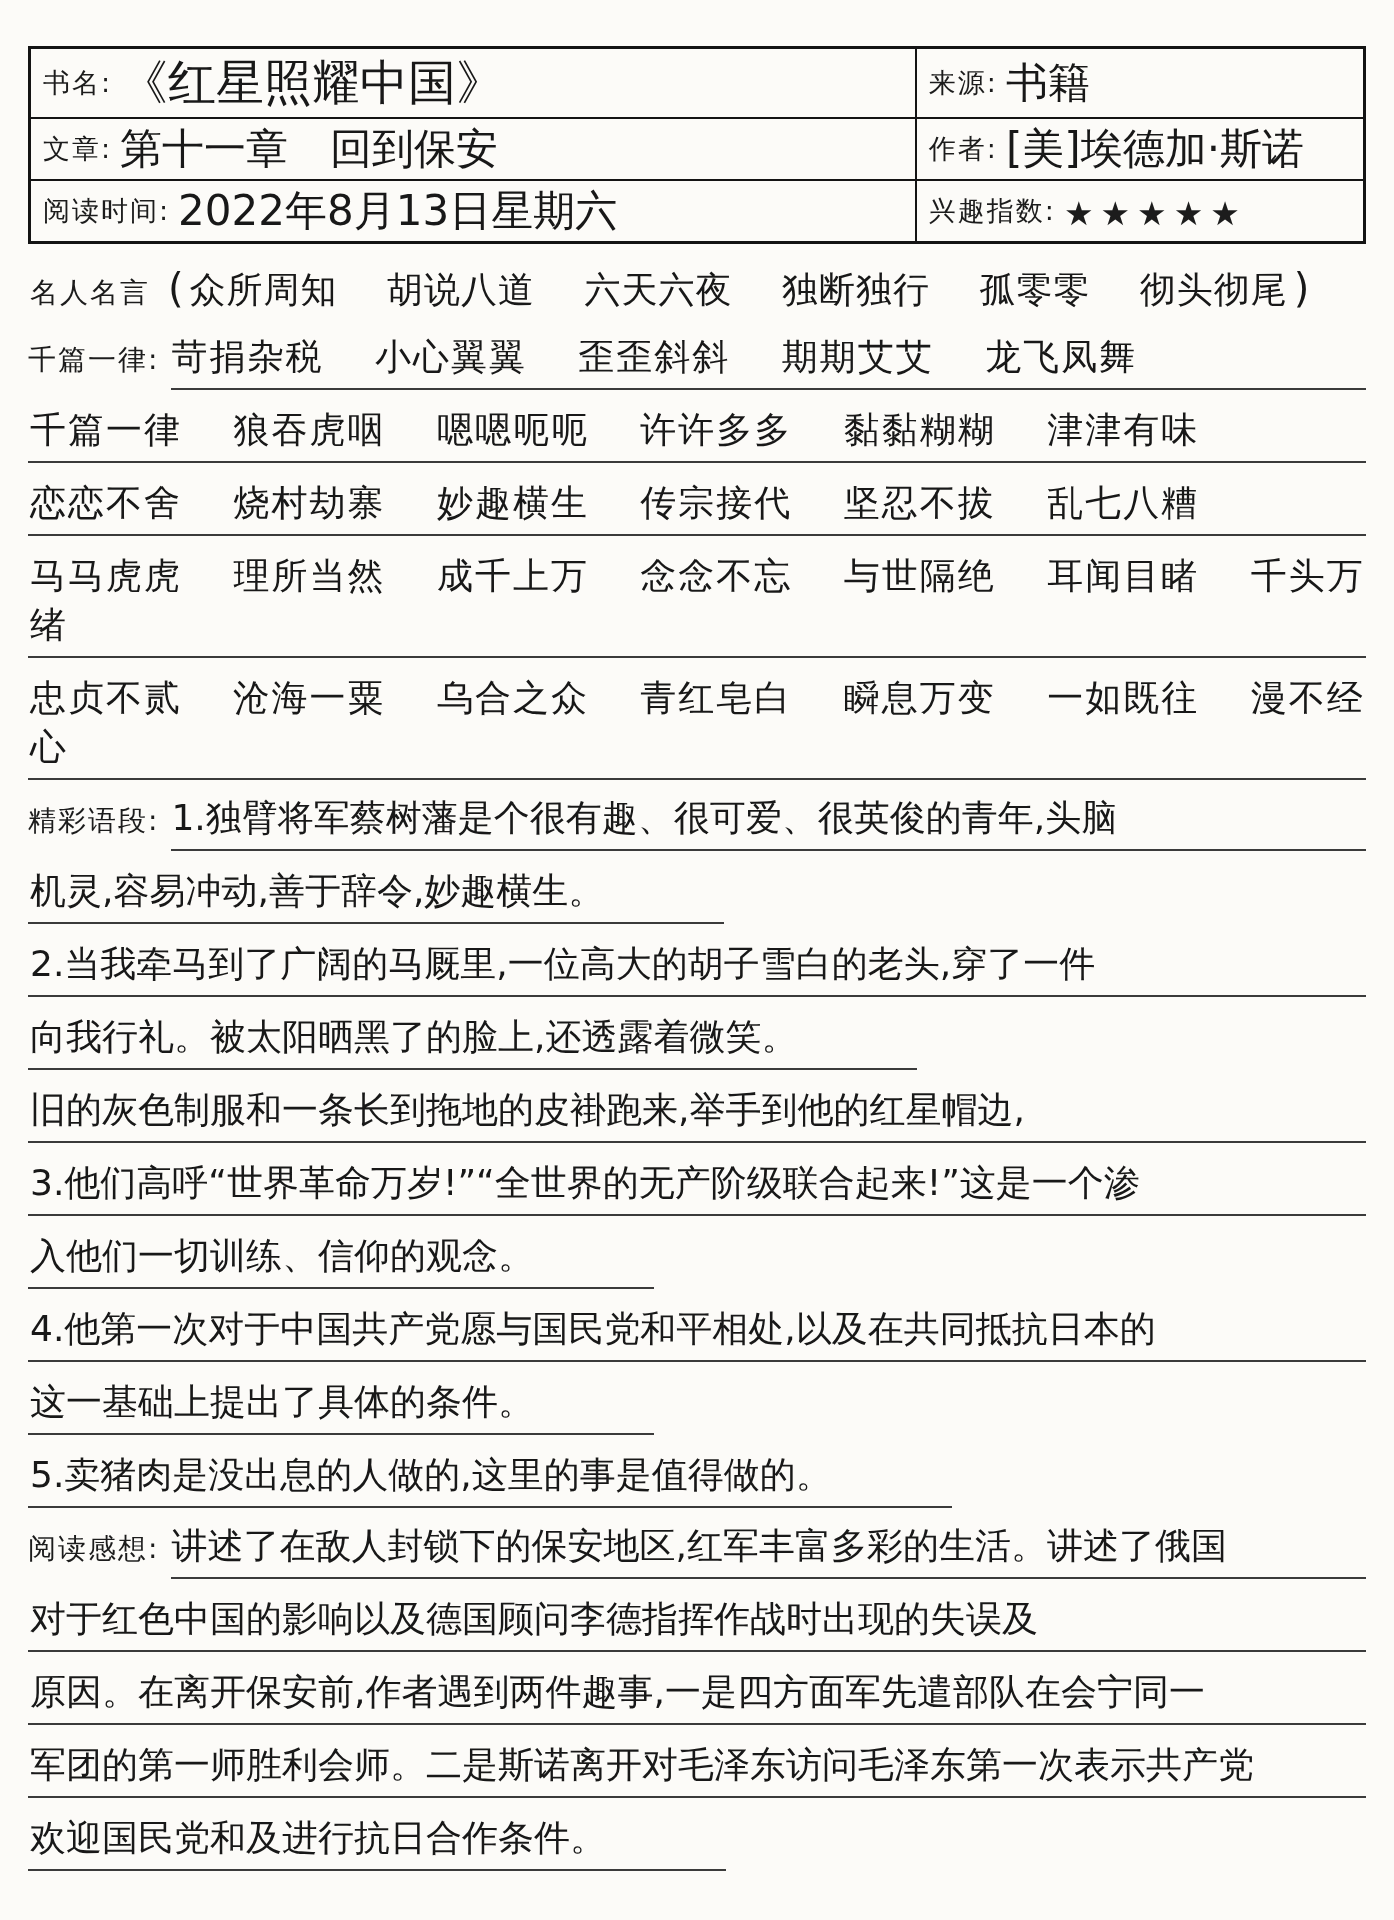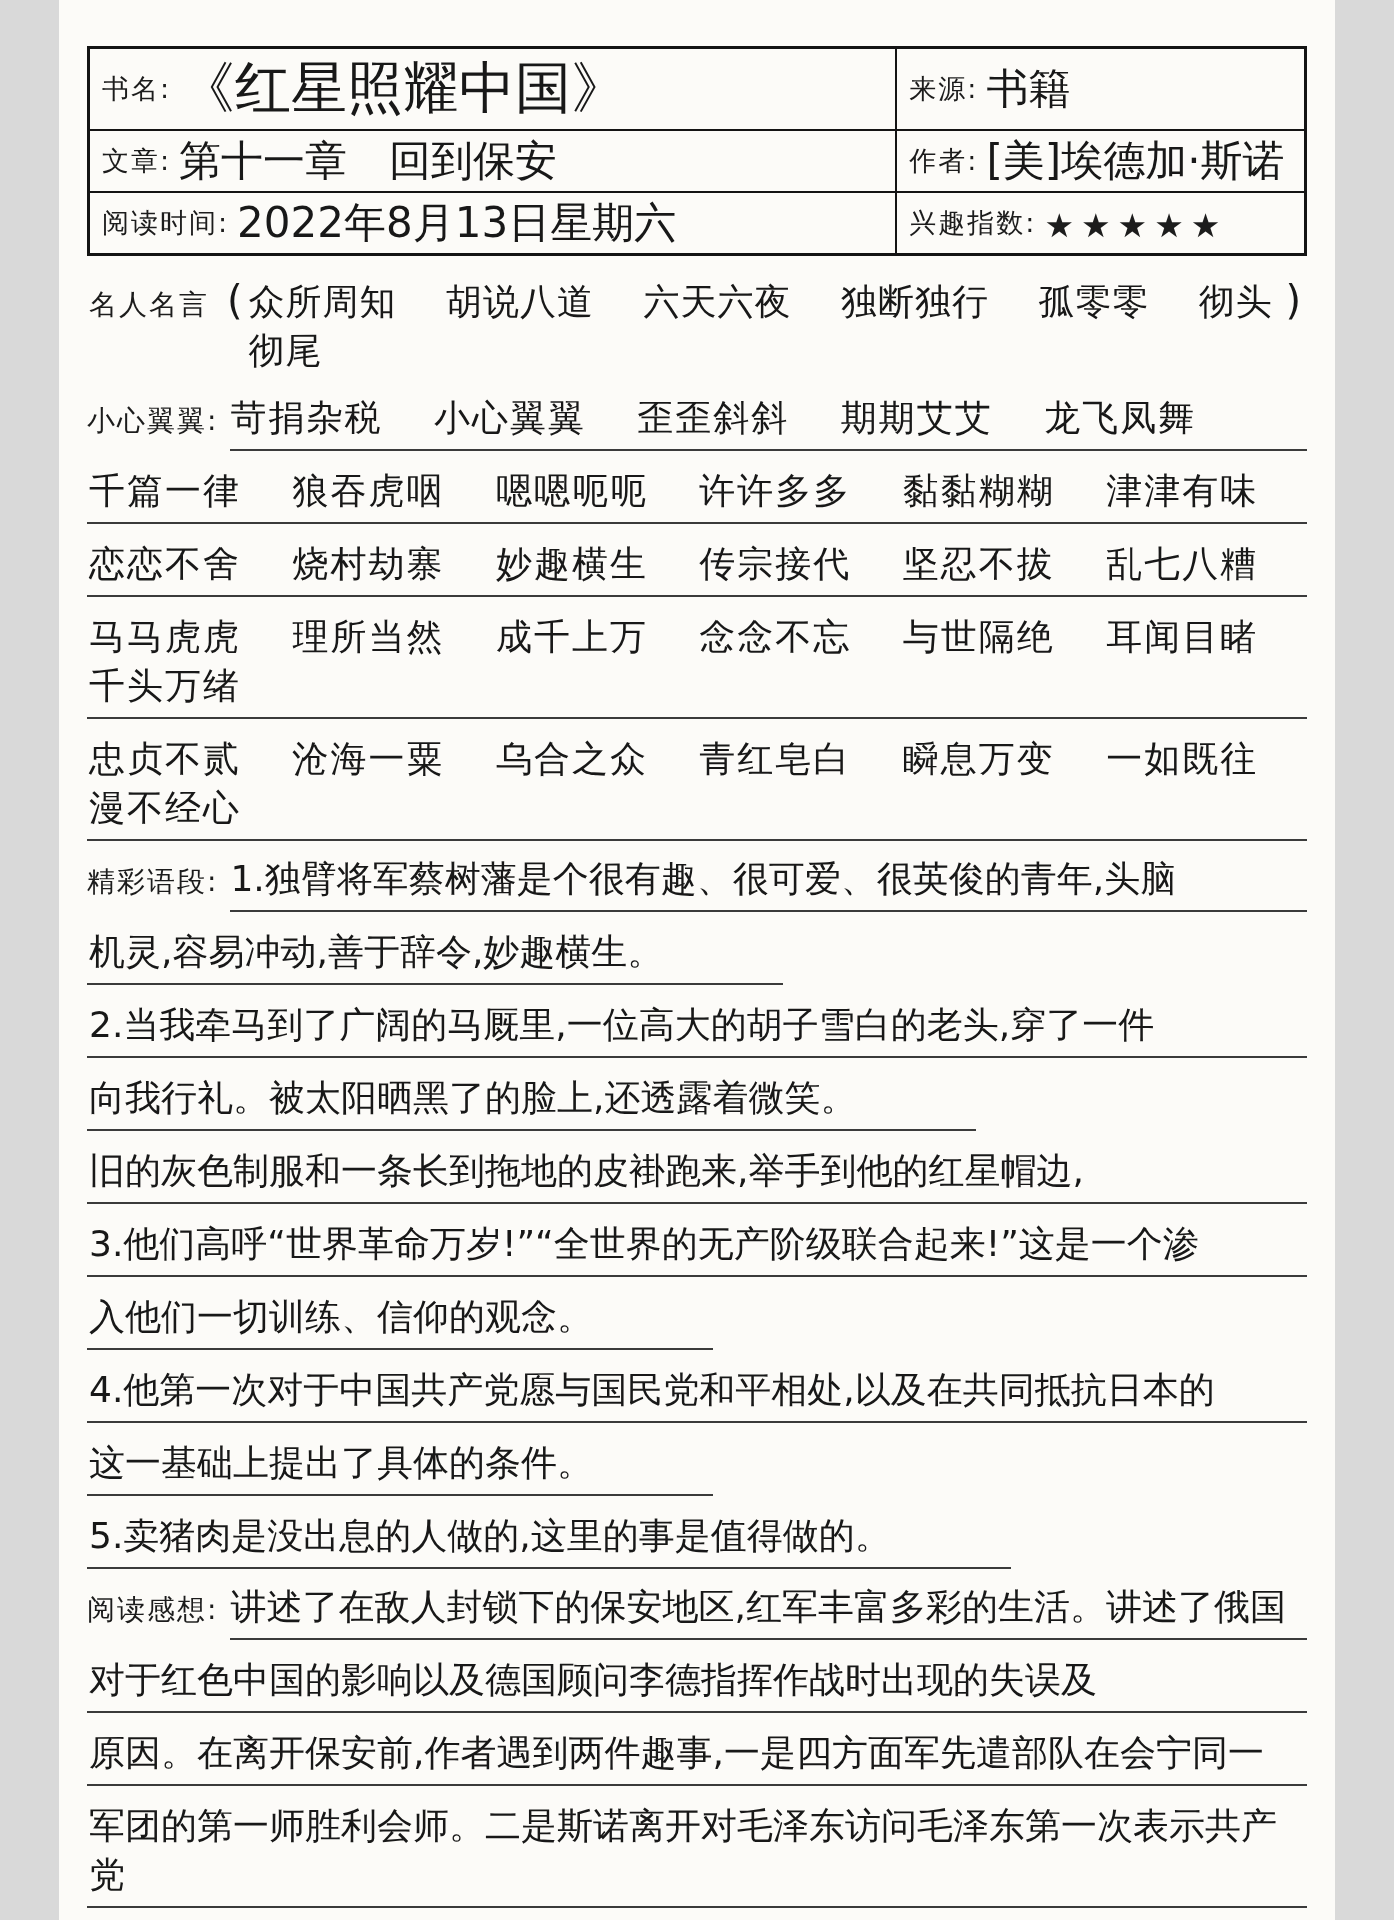--- a/index.html
+++ b/index.html
@@ -1,18 +1,18 @@
 <!DOCTYPE html>
 <html><head>
 <meta charset="utf-8">
 <style>
   html,body { margin:0; padding:0; background:#d9d9d9; }
   .page {
     position:relative;
-    width:1276px; height:1920px;
+    width:1394px; height:1920px;
     margin:0 auto;
     background:#fcfbf8;
     color:#1c1c1c;
     font-family:"DejaVu Sans", sans-serif;
     box-sizing:border-box;
     padding:46px 28px 0 28px;
     overflow:hidden;
   }
   .hand { color:#181818; }
 
@@ -31,21 +31,21 @@
     box-sizing:border-box;
     overflow:hidden;
   }
   .ht-cell.last-col { border-right:none; }
   .ht-cell.last-row { border-bottom:none; }
   .cell-label {
     font-size:27px; font-weight:500; letter-spacing:2px;
     white-space:nowrap; padding-right:8px;
   }
   .cell-value { font-size:42px; font-weight:500; white-space:nowrap; }
-  .cell-value.big { font-size:56px; }
+  .cell-value.big { font-size:48px; }
   .stars { font-size:33px; letter-spacing:7px; padding-top:4px; }
 
   
   .quotes-line {
     display:flex; align-items:baseline;
     margin:21px 0 4px 2px;
   }
   .sec-label {
     font-size:28px; font-weight:500; letter-spacing:2px;
     white-space:nowrap; padding-right:12px; flex:none;
@@ -105,21 +105,21 @@
 
   <div class="quotes-line">
     <span class="sec-label">名人名言</span>
     <span class="paren hand">(</span>
     <span class="quote-words hand">众所周知　 胡说八道　 六天六夜　 独断独行　 孤零零　 彻头彻尾</span>
     <span class="paren hand">)</span>
   </div>
 
   <div class="vocab">
     <div class="line-head">
-      <span class="sec-label">小心翼翼:</span>
+      <span class="sec-label">千篇一律:</span>
       <span class="headline hand">苛捐杂税　 小心翼翼　 歪歪斜斜　 期期艾艾　 龙飞凤舞</span>
     </div>
     <div class="u-line hand">千篇一律　 狼吞虎咽　 嗯嗯呃呃　 许许多多　 黏黏糊糊　 津津有味</div>
     <div class="u-line hand">恋恋不舍　 烧村劫寨　 妙趣横生　 传宗接代　 坚忍不拔　 乱七八糟</div>
     <div class="u-line hand">马马虎虎　 理所当然　 成千上万　 念念不忘　 与世隔绝　 耳闻目睹　 千头万绪</div>
     <div class="u-line hand">忠贞不贰　 沧海一粟　 乌合之众　 青红皂白　 瞬息万变　 一如既往　 漫不经心</div>
   </div>
 
   <div class="excerpts">
     <div class="line-head">

